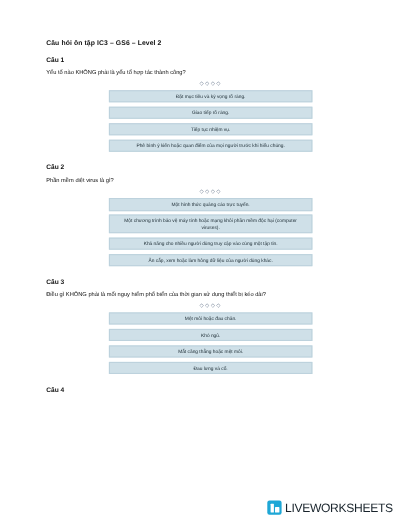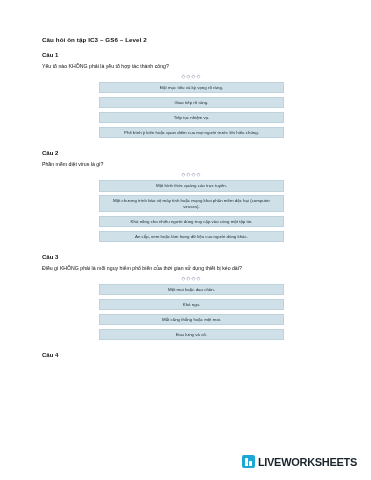--- a/index.html
+++ b/index.html
@@ -102,21 +102,21 @@
   .logo-mark::after {
     content: "";
     position: absolute;
     left: 7px; top: 6px;
     width: 3.5px; height: 4.5px;
     background: #ffffff;
     border-radius: 0.5px;
   }
   .logo-text {
     font-size: 11px;
-    font-weight: bold;
+    font-weight: normal;
     letter-spacing: -0.3px;
     color: #19242c;
     font-family: "Liberation Sans", sans-serif;
   }
 </style>
 </head>
 <body>
 
 <div class="sheet">
 

